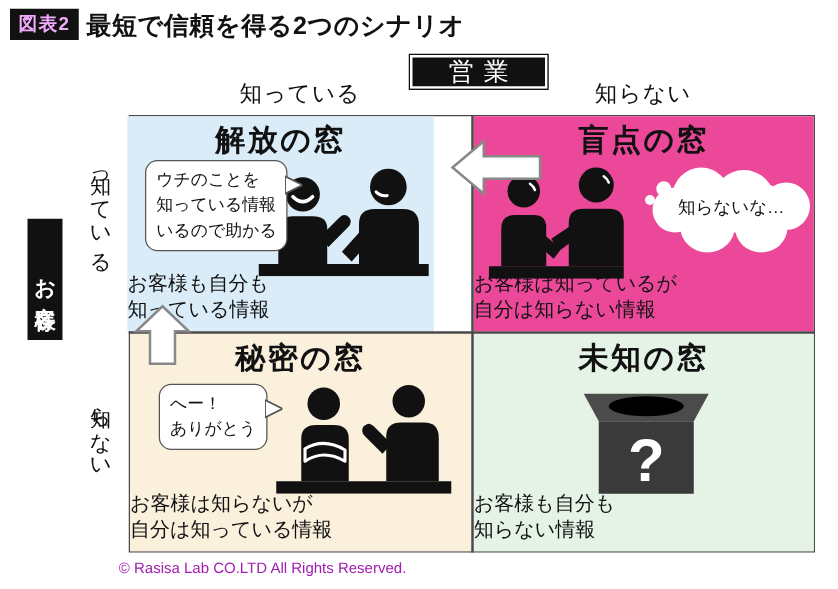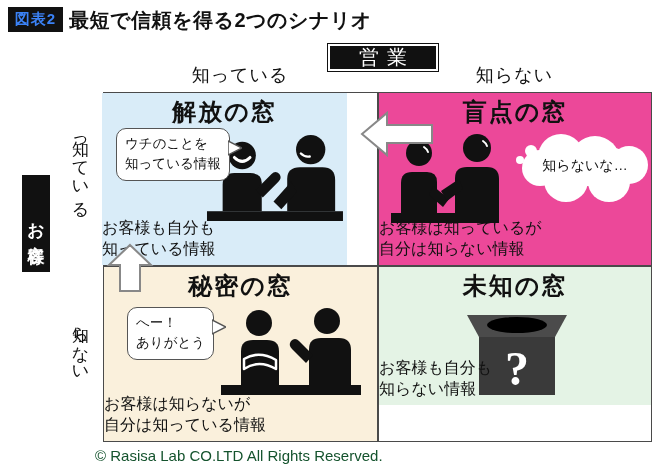--- a/index.html
+++ b/index.html
@@ -2,21 +2,21 @@
 <html><head>
 <meta charset="utf-8">
 <style>
   * { margin:0; padding:0; box-sizing:border-box; }
   html,body { background:#fff; }
   body { font-family:"Liberation Sans","DejaVu Sans",sans-serif; color:#111; }
   #canvas { position:relative; width:670px; height:471px; background:#fff; overflow:hidden; }
 
   
   .fig-badge { position:absolute; left:8px; top:7px; width:55px; height:25px;
-    background:#111; color:#3b82f6; font-weight:bold; font-size:15px;
+    background:#111; color:#f0abfc; font-weight:bold; font-size:15px;
     display:flex; align-items:center; justify-content:center; letter-spacing:1px; }
   .fig-title { position:absolute; left:69px; top:7px; font-size:20px; font-weight:bold; letter-spacing:0.5px; }
 
   
   .sales-badge { position:absolute; left:328px; top:44px; width:110px; height:27px;
     background:#111; color:#fff; font-weight:normal; font-size:20px;
     display:flex; align-items:center; justify-content:center; letter-spacing:8px; text-indent:8px;
     border:2px solid #fff; outline:1.5px solid #111; }
   .col-head { position:absolute; top:63px; font-size:18px; text-align:center; letter-spacing:1px; }
   .col-head.knows { left:103px; width:274px; }
@@ -34,21 +34,21 @@
   
   .grid { position:absolute; left:103px; top:92px; width:549px; height:350px;
     border:1.5px solid #4a4a4a; }
   .divider-v { position:absolute; left:377px; top:92px; width:1.5px; height:350px; background:#4a4a4a; z-index:3; }
   .divider-h { position:absolute; left:103px; top:265px; width:549px; height:1.5px; background:#4a4a4a; z-index:3; }
 
   .quad { position:absolute; overflow:visible; }
   .quad.open    { left:102px; top:93px;  width:245px; height:172px; }
   .quad.blind   { left:379px; top:93px;  width:272px; height:172px; }
   .quad.secret  { left:104px; top:267px; width:273px; height:174px; }
-  .quad.unknown { left:379px; top:267px; width:272px; height:138px;font-family:Liberation Serif, serif; }
+  .quad.unknown { left:379px; top:267px; width:272px; height:174px; }
 
   .quad-title { position:absolute; top:3px; left:0; width:100%; text-align:center;
     font-size:24px; font-weight:bold; letter-spacing:2px; }
   .quad-caption { position:absolute; bottom:5px; left:0; width:100%; 
     font-size:16px; line-height:1.35; }
 
   
   .scene { position:absolute; }
   .scene.tl { right:2px;  top:38px; width:142px; height:90px; }
   .scene.tr { left:12px;  top:38px; width:128px; height:92px; }
@@ -79,21 +79,21 @@
   .thought-dot { position:absolute; background:#fff; border-radius:50%; z-index:4; }
   .thought-dot.d1 { left:137px; top:63px; width:8px;  height:8px; }
   .thought-dot.d2 { left:146px; top:52px; width:12px; height:12px; }
 
   
   .arrow { position:absolute; z-index:5; }
   .arrow.left-arrow { left:359px; top:110px; }
   .arrow.up-arrow   { left:106px; top:242px; }
 
   
-  .copyright { position:absolute; left:95px; top:447px; font-size:15px; color:#14532d; }
+  .copyright { position:absolute; left:95px; top:447px; font-size:12px; color:#a21caf; }
 </style>
 </head>
 <body>
 
 <div id="canvas">
 
   <div class="fig-badge">図表2</div>
   <div class="fig-title">最短で信頼を得る2つのシナリオ</div>
 
   <div class="sales-badge">営業</div>
@@ -104,20 +104,21 @@
   <div class="row-head knows">知っている</div>
   <div class="row-head knows-not">知らない</div>
 
   <div class="grid"></div>
 
   <div class="quad open" style="background-color: rgb(217, 236, 248);">
     <div class="quad-title">解放の窓</div>
     <div class="bubble">
       <span class="line">ウチのことを</span>
       <span class="line">知っている情報</span>
+      <span class="line">いるので助かる</span>
       <svg class="bubble-tail" width="14" height="16">
         <polygon points="0,1 14,8 0,15" fill="#ffffff" stroke="#555555" stroke-width="1.5"></polygon>
       </svg>
     </div>
     <svg class="scene tl" viewBox="0 0 145 92">
       <rect x="4" y="82" width="139" height="10" fill="#111"></rect>
       <g>
         <circle cx="40" cy="25" r="14" fill="#111"></circle>
         <path d="M 32 27 Q 40 35 48 27" stroke="#fff" stroke-width="3" fill="none" stroke-linecap="round"></path>
         <path d="M 20 82 L 20 55 Q 20 43 32 43 L 48 43 Q 60 43 60 53 L 60 82 Z" fill="#111"></path>

